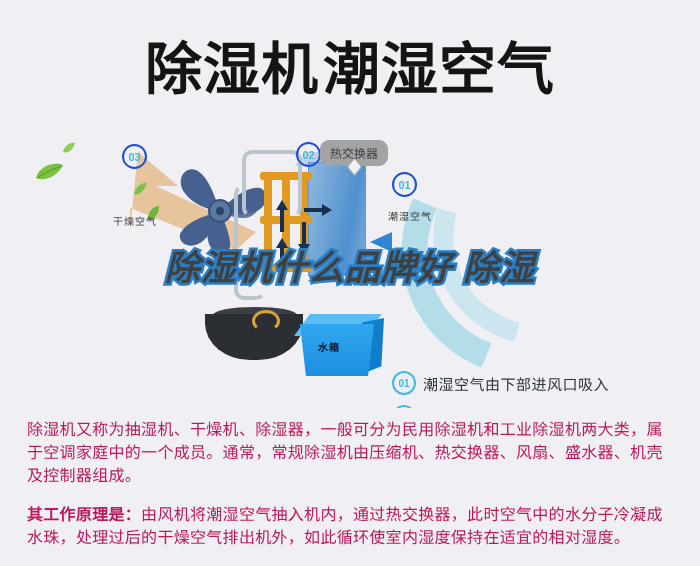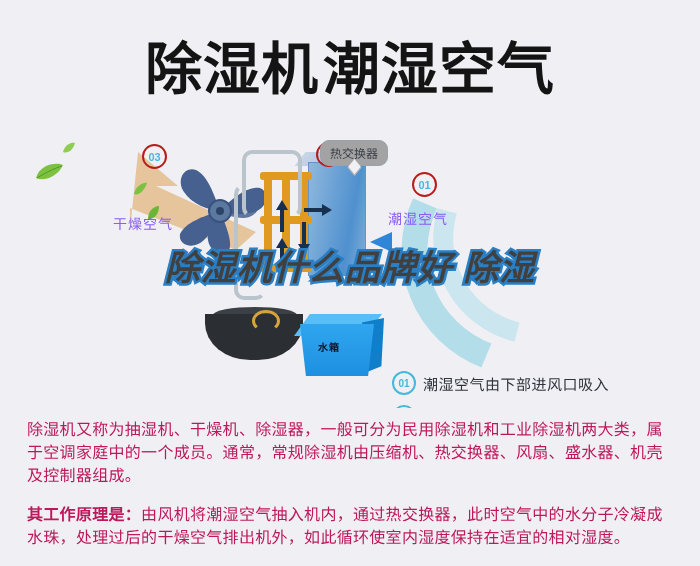--- a/index.html
+++ b/index.html
@@ -218,35 +218,34 @@
     font-weight: bold;
     letter-spacing: 1px;
   }
 
   
   .badge {
     position: absolute;
     width: 21px;
     height: 21px;
     border-radius: 50%;
-    border: 2px solid #b91c1c;
+    border: 2px solid #1d4ed8;
     color: #46b8dd;
     font-size: 11px;
     font-weight: bold;
     display: flex;
     align-items: center;
     justify-content: center;
     background: transparent;
     letter-spacing: 0;
-    margin-left: 20px;
   }
   .callout-label {
     position: absolute;
-    font-size: 14px;
-    color: #8b5cf6;
+    font-size: 10px;
+    color: #404040;
     letter-spacing: 1px;
     white-space: nowrap;
   }
 
   .bubble {
     position: absolute;
     left: 320px;
     top: 22px;
     padding: 3px 9px 4px;
     border: 1.5px solid #9aa3ad;

